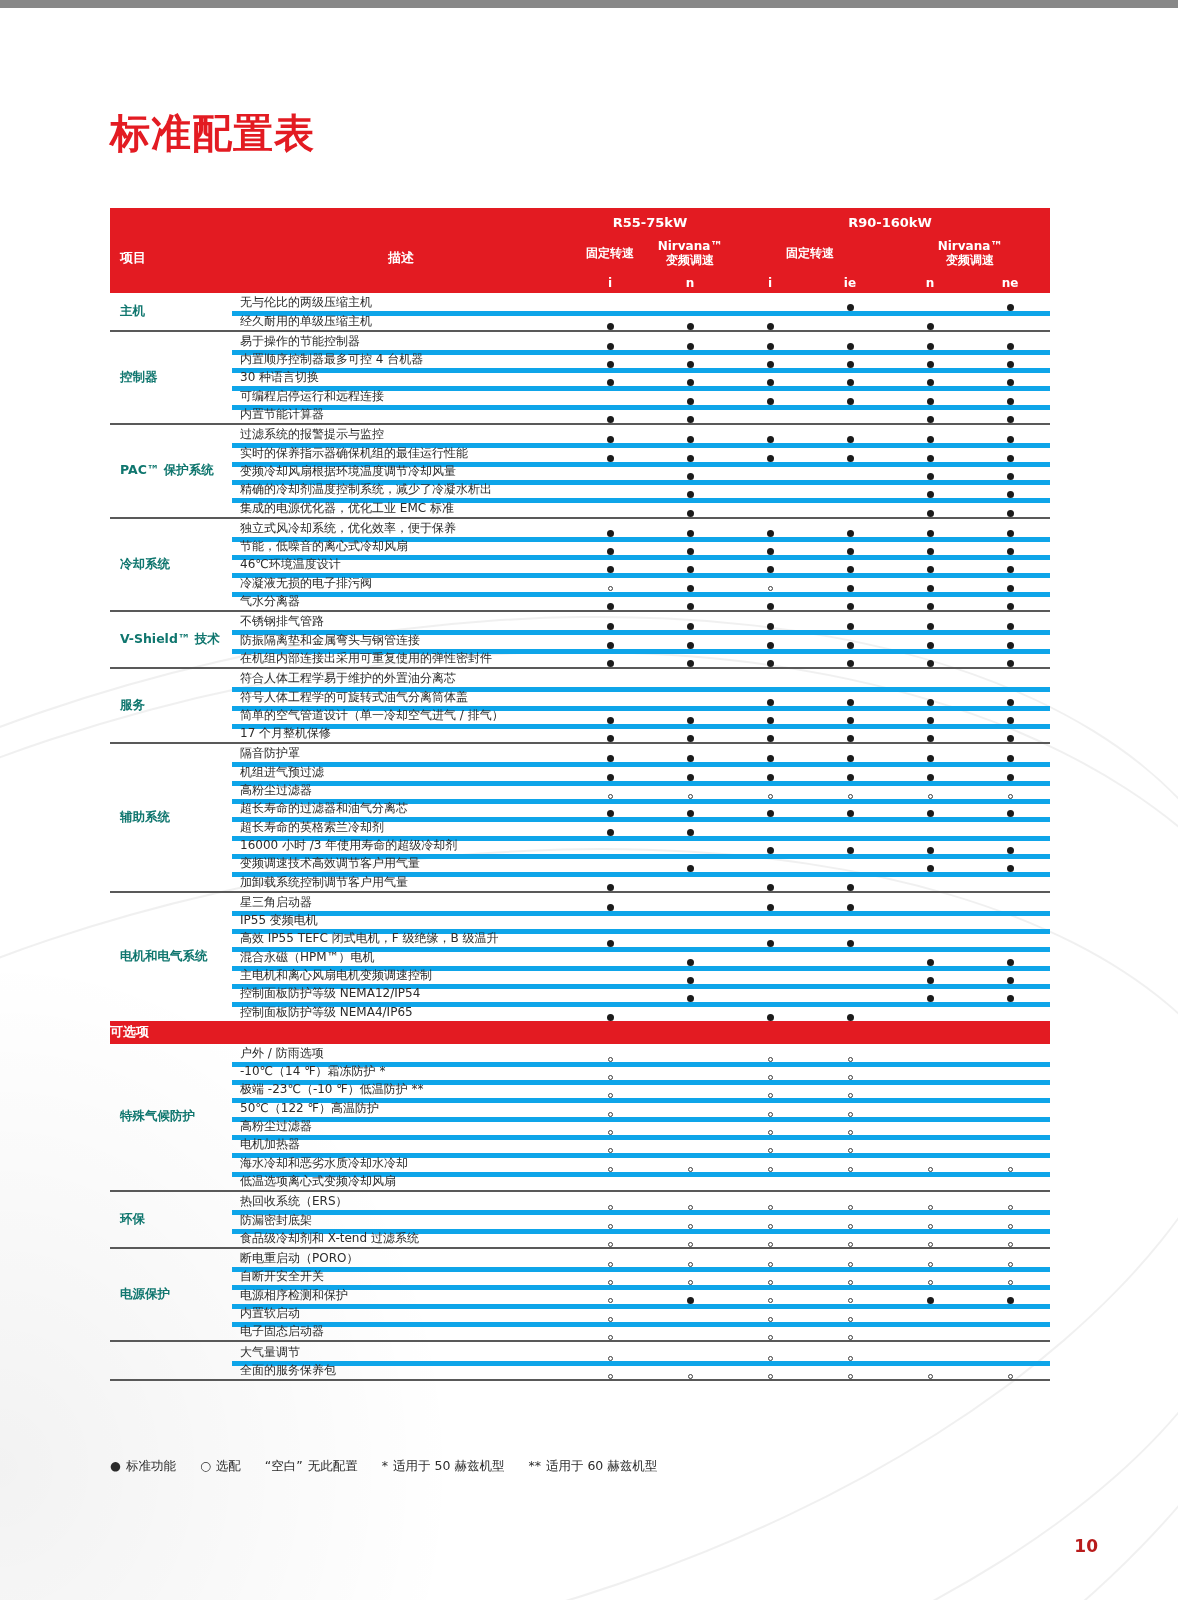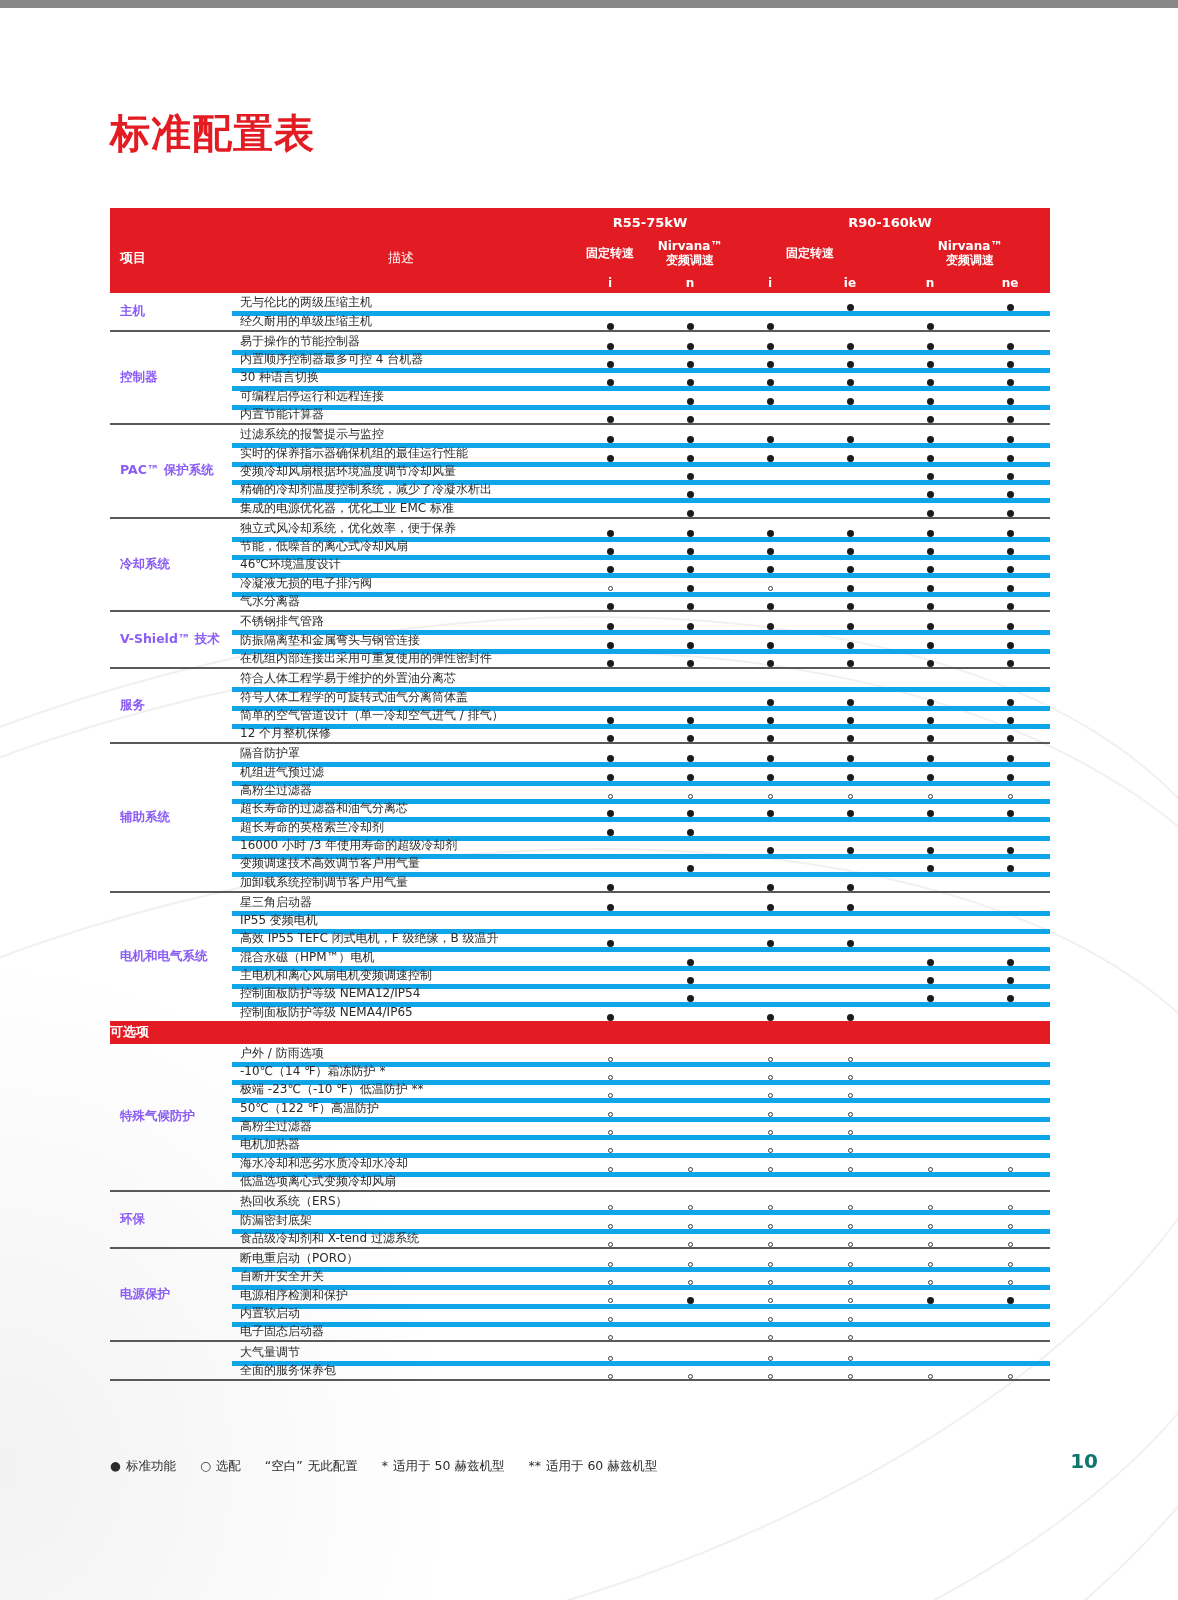--- a/index.html
+++ b/index.html
@@ -21,55 +21,55 @@
   .title { position:absolute; z-index:2; left:110px; top:98px; margin:0;
     font-size:40px; font-weight:bold; color:var(--red); letter-spacing:1px; }
 
   .table { position:absolute; z-index:1; left:110px; top:200px; width:940px; }
 
   
   .thead { display:flex; background:var(--red); color:#fff; height:85px; }
   .th-item { width:122px; padding-left:10px; display:flex; align-items:flex-end;
     padding-bottom:26px; font-size:13px; font-weight:bold; }
   .th-desc { width:338px; display:flex; align-items:flex-end; justify-content:center;
-    padding-bottom:26px; font-size:13px; font-weight:normal; }
+    padding-bottom:26px; font-size:13px; font-weight:bold; }
   .th-marks { width:480px; display:flex; flex-direction:column; font-weight:bold;justify-content:space-between; }
   .g-row { display:flex; height:22px; align-items:flex-end; font-size:13px; }
   .g1 { width:160px; text-align:center; }
   .g2 { width:320px; text-align:center; }
   .s-row { flex:1; display:flex; align-items:center; font-size:12px; }
   .s-cell { text-align:center; line-height:1.2; }
   .w80 { width:80px; } .w160 { width:160px; }
   .c-row { height:17px; display:flex; font-size:12px; }
   .c-cell { width:80px; text-align:center; }
 
   
   .section { display:flex; border-top:2px solid #595959; }
   .section.first { border-top:none; }
   .section.after-band { border-top:none; }
   .section:last-child { border-bottom:2px solid #595959; }
   .sec-label { width:122px; display:flex; align-items:center; padding-left:10px;
-    font-weight:bold; font-size:12.5px; color:#8b5cf6; }
+    font-weight:bold; font-size:12.5px; color:#0f766e; }
   .sec-rows { flex:1; }
   .row { display:flex; height:18.3px; align-items:flex-end; }
   .row + .row { border-top:5px solid #0ea5e9; }
   .desc { width:338px; padding-left:8px; font-size:12px; white-space:nowrap; color:#2b2b2b; }
   .marks { display:flex; }
   .cell { width:80px; display:flex; justify-content:center; align-items:center; }
   .dot { width:7px; height:7px; border-radius:50%; background:#1b1b1b; }
   .circle { width:5px; height:5px; border-radius:50%; border:1.6px solid #3d3d3d; background:transparent; }
 
   .band { background:var(--red); color:#fff; font-weight:bold; font-size:13px;
     height:23px; display:flex; align-items:center; padding-left:0; }
 
   .legend { position:absolute; z-index:1; left:110px; top:1450px; display:flex;
     gap:24px; font-size:12.5px; color:#2b2b2b; }
   .lg-sym { margin-right:5px; }
-  .pagenum { position:absolute; z-index:1; right:80px; top:1441px;
-    font-size:20px; font-weight:bold; color:#0f766e; }
+  .pagenum { position:absolute; z-index:1; right:80px; top:1528px;
+    font-size:17px; font-weight:bold; color:#b91c1c; }
 </style>
 </head>
 <body>
 
 <div class="page">
   <div class="sw sw1"></div>
   <div class="sw sw2"></div>
   <div class="sw sw3"></div>
   <div class="swfill"></div>
 
@@ -606,21 +606,21 @@
                 </div>
                 <div class="cell">
                   <span class="dot"></span>
                 </div>
                 <div class="cell">
                   <span class="dot"></span>
                 </div>
               </div>
             </div>
             <div class="row">
-              <div class="desc">12 个月整机保修</div>
+              <div class="desc">17 个月整机保修</div>
               <div class="marks">
                 <div class="cell">
                   <span class="dot"></span>
                 </div>
                 <div class="cell">
                   <span class="dot"></span>
                 </div>
                 <div class="cell">
                   <span class="dot"></span>
                 </div>

